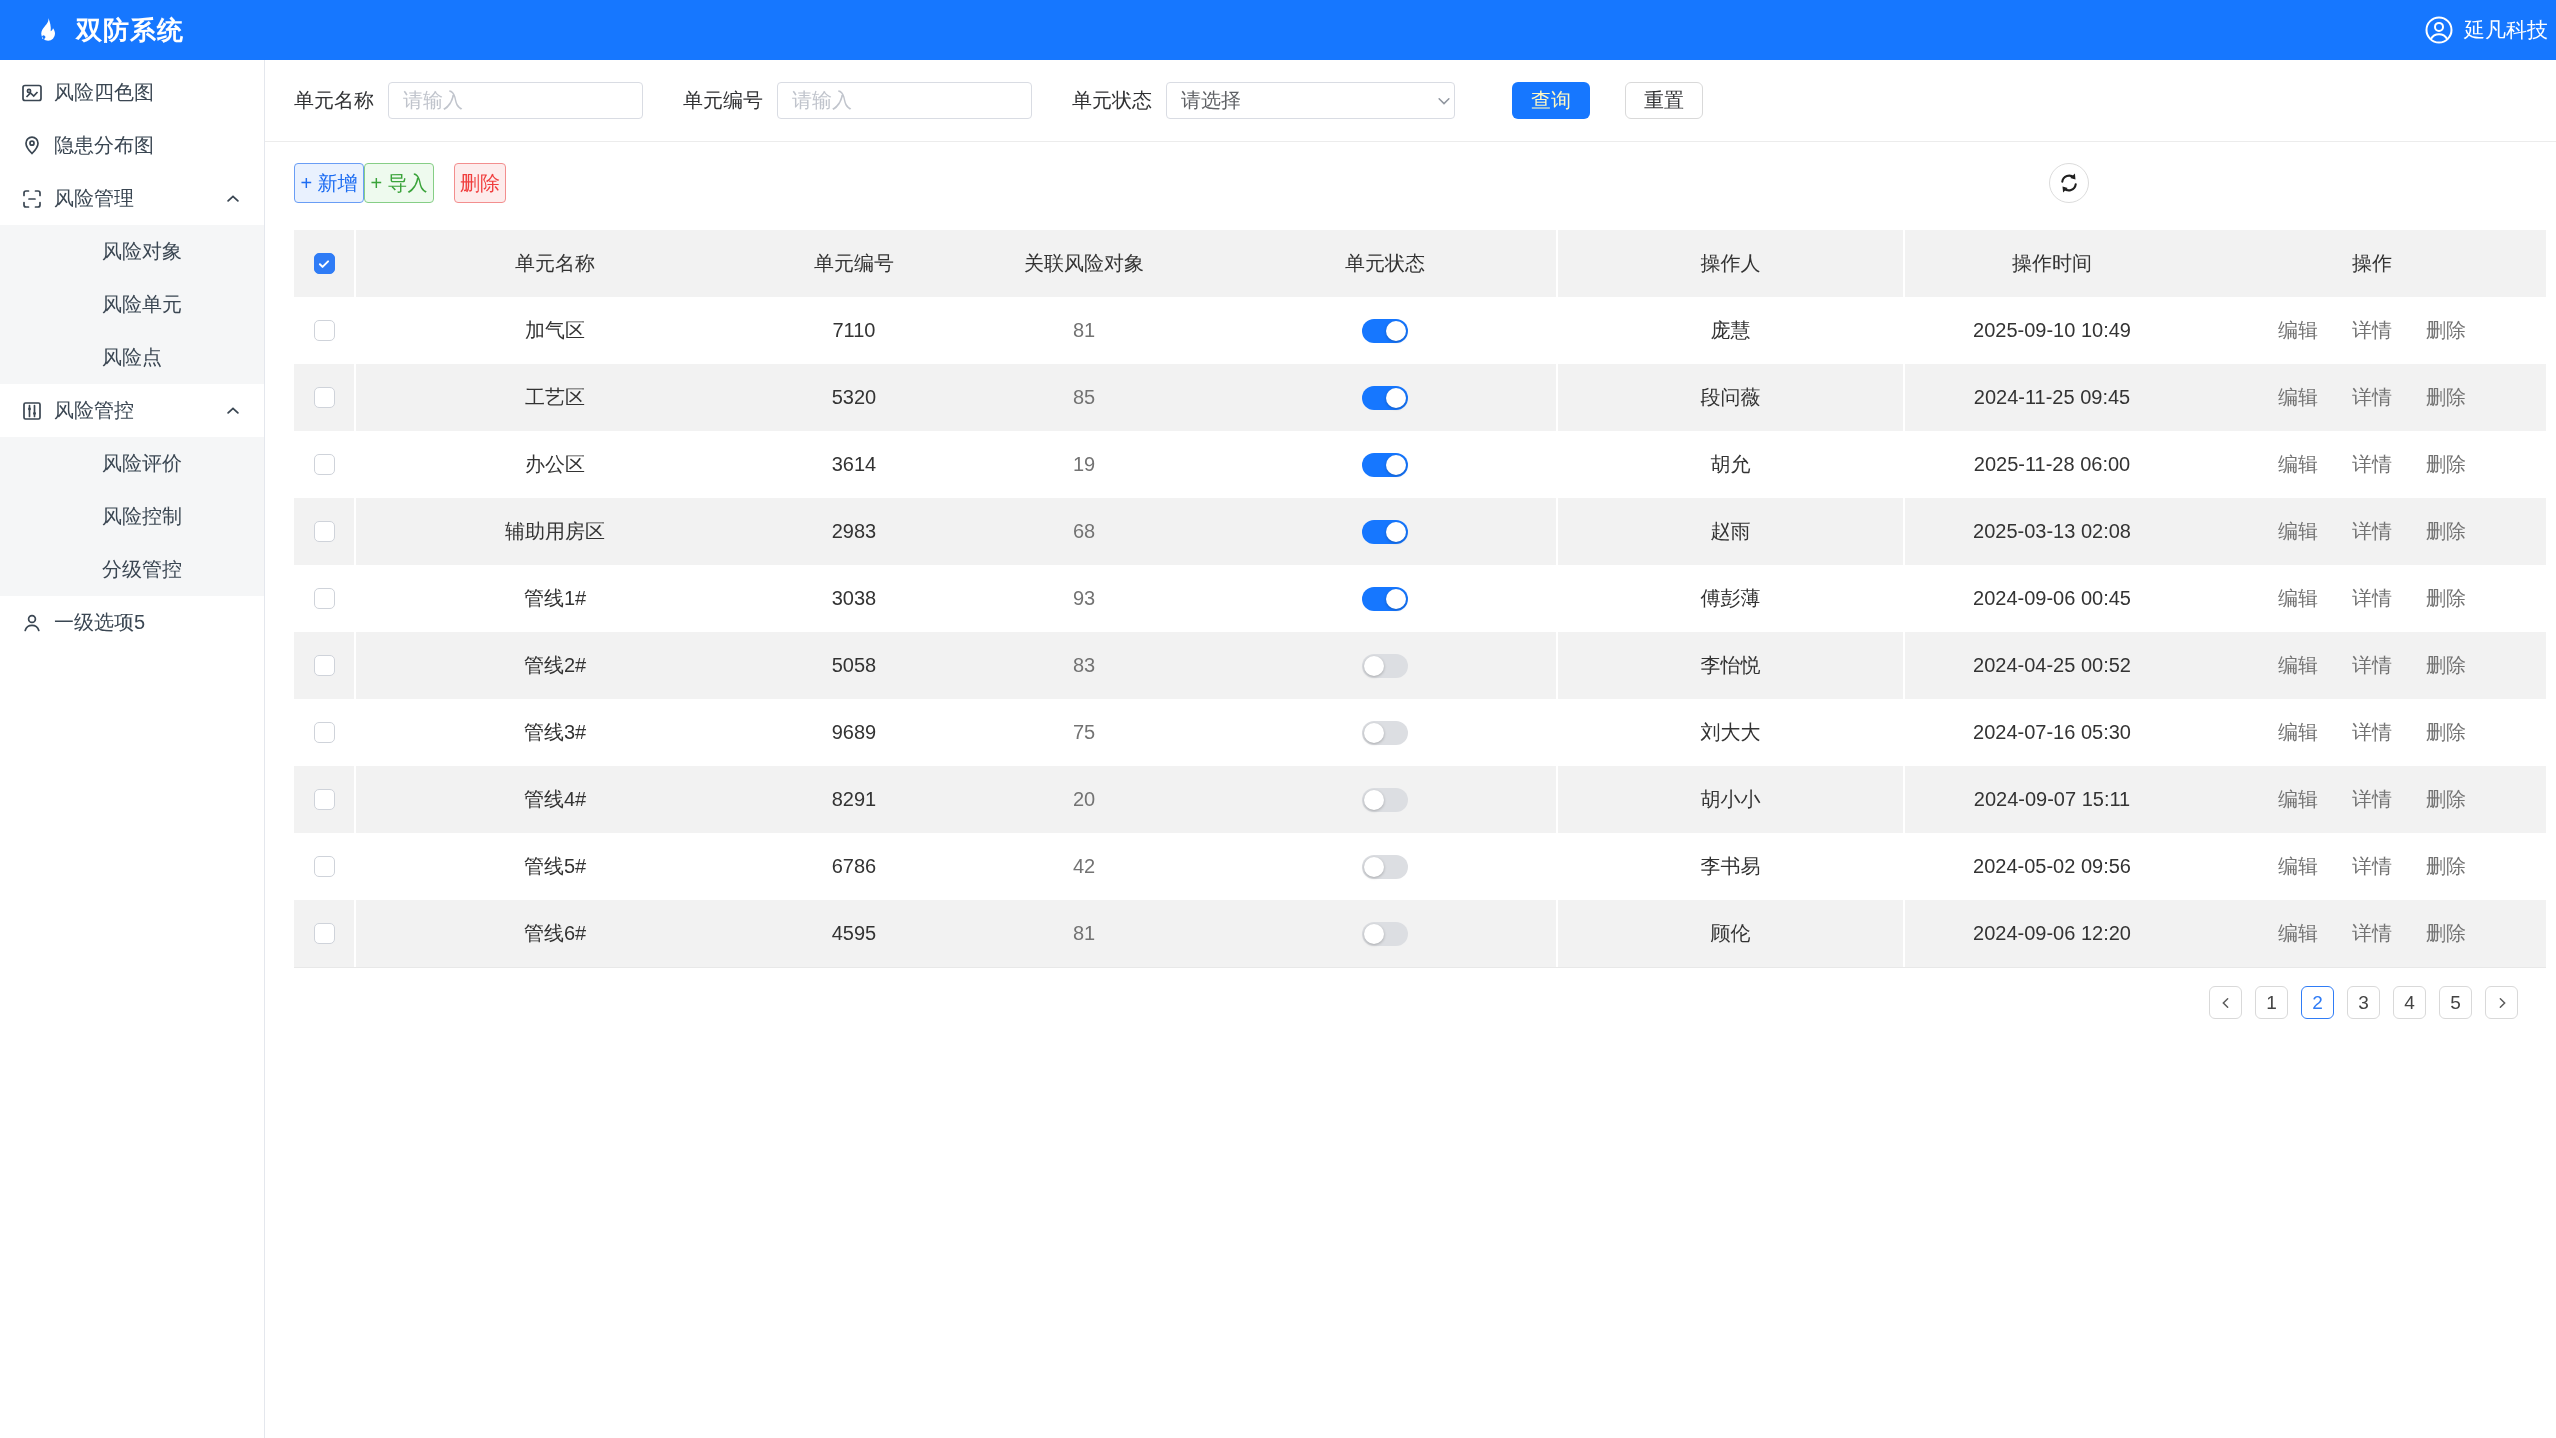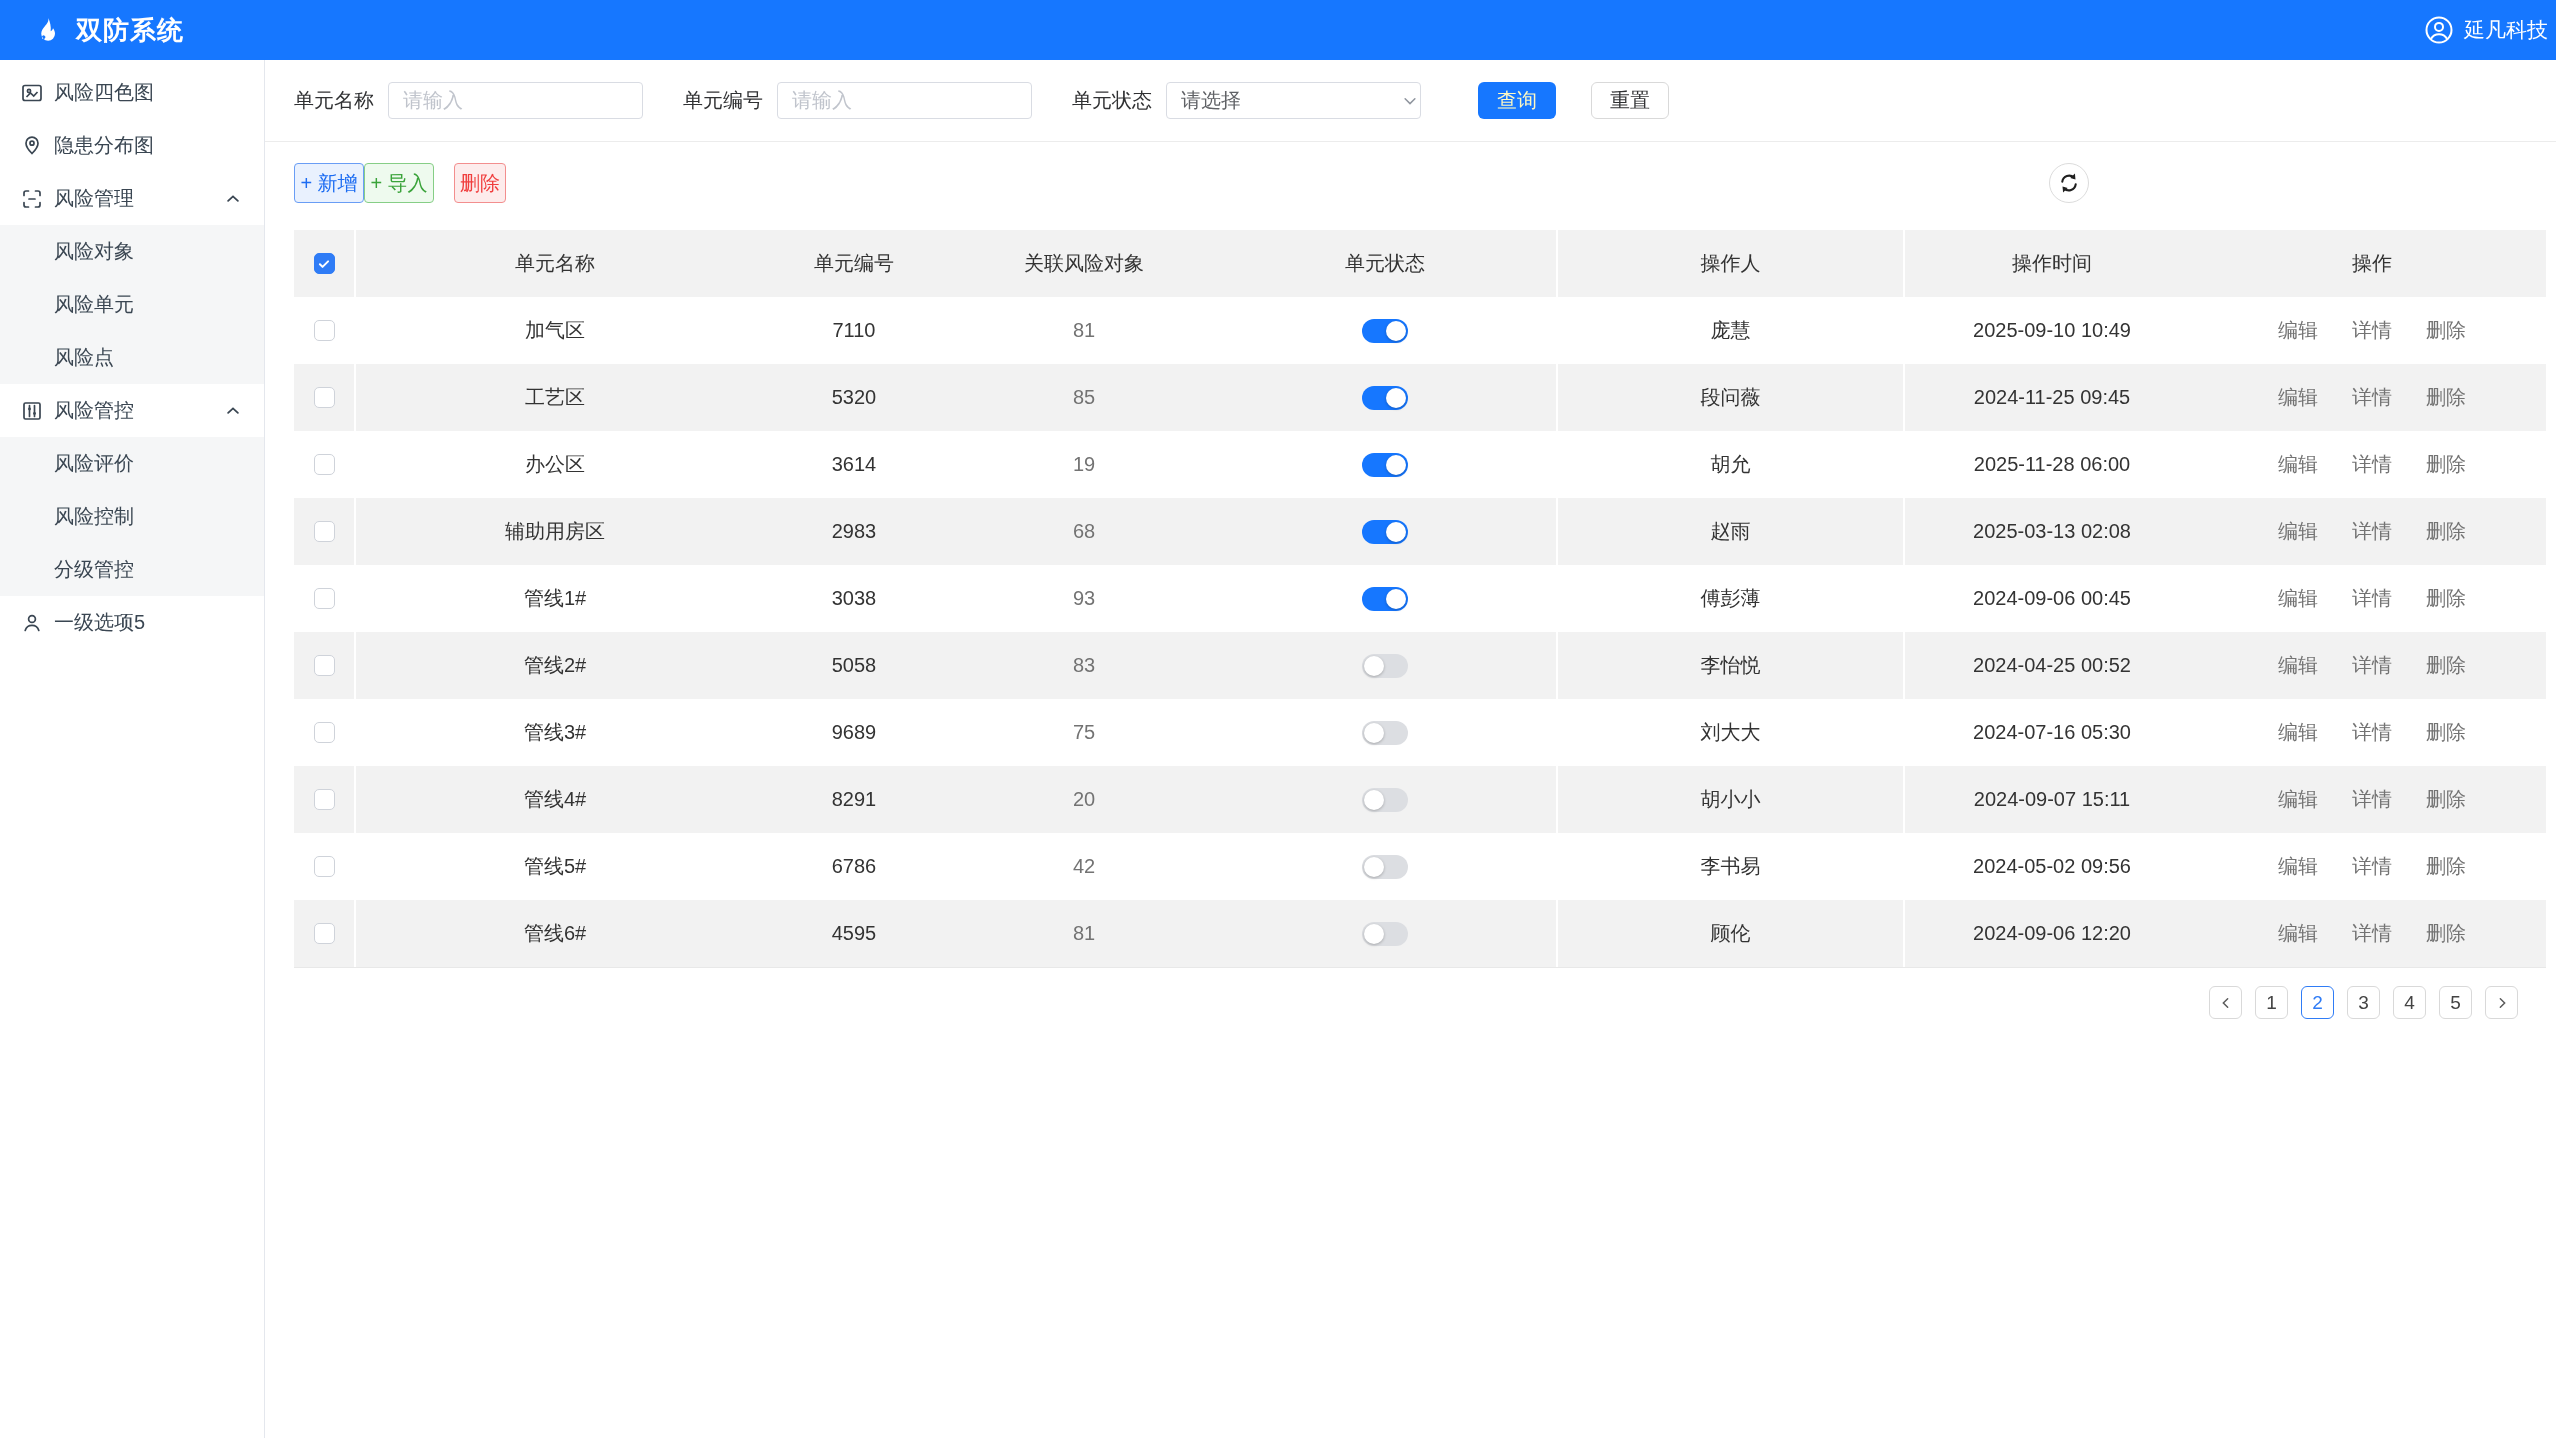--- a/index.html
+++ b/index.html
@@ -18,33 +18,33 @@
   
   .layout { display:flex; height:1378px; }
   aside { width:265px; border-right:1px solid #e4e7ed; padding-top:6px; flex:none; background:#fff; }
   .menu-item { height:53px; display:flex; align-items:center; position:relative;
     padding-left:20px; font-size:20px; color:#3a4652; cursor:pointer; }
   .mi-icon { width:24px; height:24px; display:inline-flex; flex:none; }
   .mi-label { margin-left:10px; }
   .mi-arrow { position:absolute; right:22px; width:18px; height:18px; display:inline-flex; }
   .submenu { background:#f5f6f7; }
   .submenu-item { height:53px; display:flex; align-items:center; padding-left:54px;
-    font-size:20px; color:#3a4652; cursor:pointer; }
+    font-size:20px; color:#3a4652; cursor:pointer;margin-left:48px; }
 
   main { flex:1; min-width:0; }
 
   
   .filter-bar { height:82px; display:flex; align-items:center; padding-left:29px;
     border-bottom:1px solid #ececec; }
   .f-label { font-size:20px; color:#303133; margin-right:14px; flex:none; }
   .f-input { width:255px; height:37px; border:1px solid #d9dce3; border-radius:4px;
     padding:0 14px; font-size:20px; color:#333; outline:none; margin-right:40px;
     font-family:inherit; }
   .f-input::placeholder { color:#c0c4cc; }
-  .f-select { width:255px; height:37px; border:1px solid #d9dce3; border-radius:4px;
+  .f-select { width:289px; height:37px; border:1px solid #d9dce3; border-radius:4px;
     padding:0 1px 0 14px; display:flex; align-items:center; justify-content:space-between;
     cursor:pointer; }
   .sel-text { font-size:20px; color:#606266; }
   .sel-arrow { width:18px; height:18px; display:inline-flex; }
   .btn { height:37px; border-radius:6px; font-size:20px; cursor:pointer; border:none;
     font-family:inherit; }
   .btn-primary { width:78px; background:#1677ff; color:#fef9c3; margin-left:57px; }
   .btn-plain { width:78px; background:#fff; color:#303133; border:1px solid #d9d9d9; margin-left:35px; }
 
   

